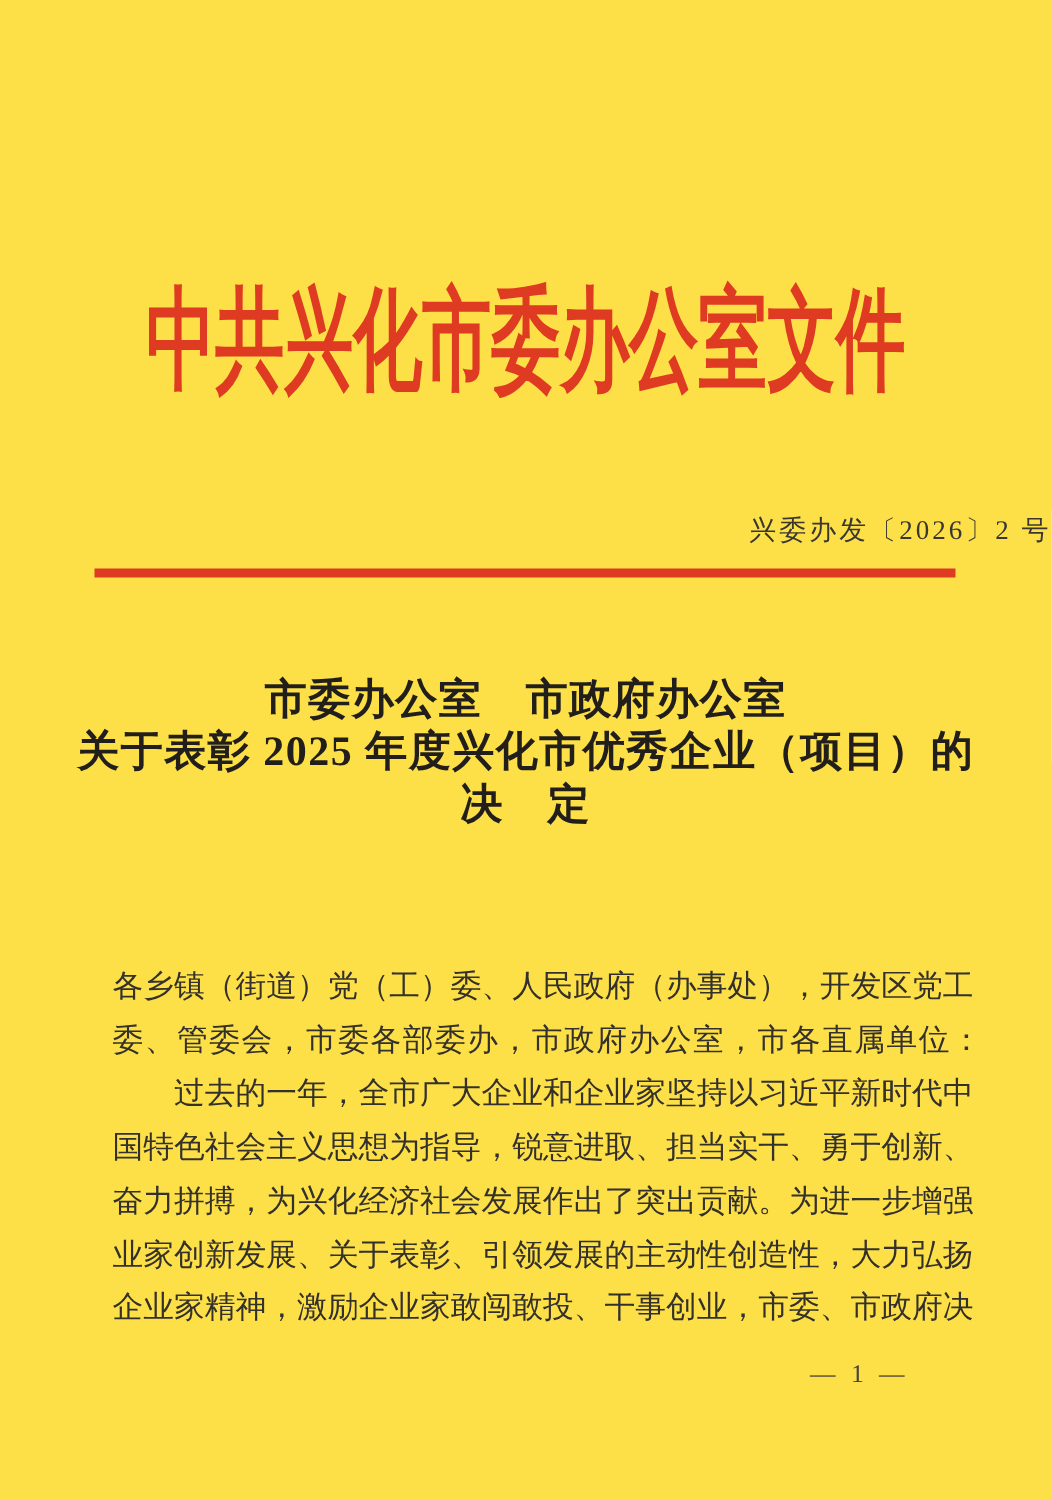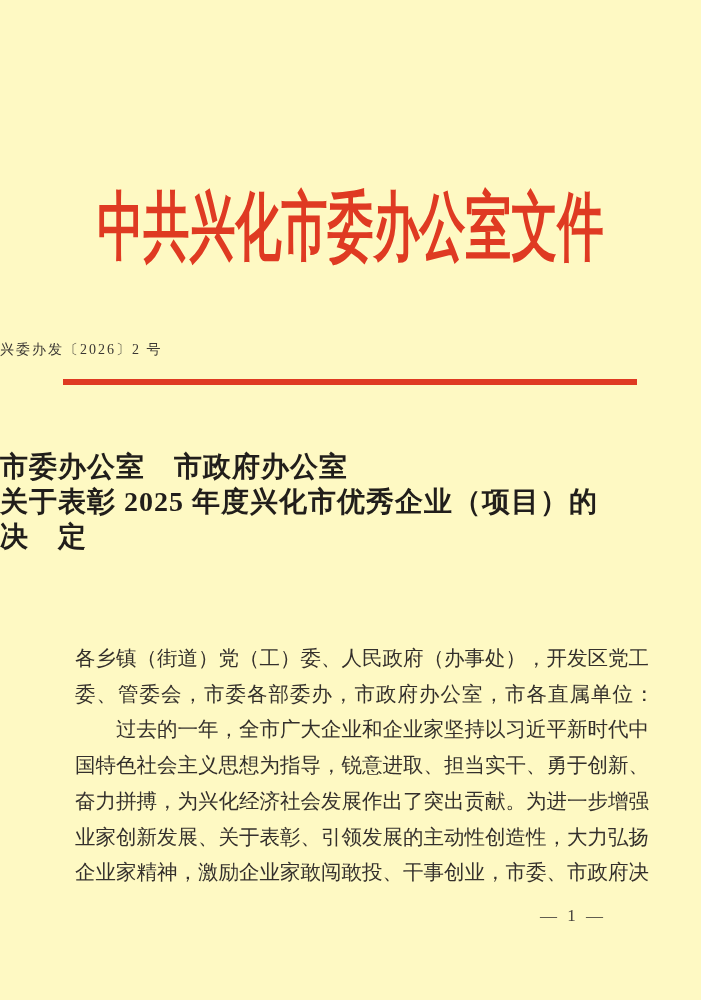--- a/index.html
+++ b/index.html
@@ -2,21 +2,21 @@
 <html><head>
 <meta charset="utf-8">
 <style>
   * { margin: 0; padding: 0; box-sizing: border-box; }
   html, body { background: #e9e9e9; }
   .page {
     position: relative;
     width: 701px;
     height: 1000px;
     margin: 0 auto;
-    background: #fef9c3;
+    background: #fde047;
     overflow: hidden;
     font-family: "Liberation Serif", "DejaVu Serif", serif;
     color: #2e2b28;
   }
   
   .letterhead {
     position: absolute;
     top: 180px;
     left: 0;
     width: 100%;
@@ -34,40 +34,41 @@
     transform: scaleY(1.62);
     transform-origin: center;
     line-height: 1;
   }
   
   .doc-number {
     position: absolute;
     top: 341px;
     left: 0;
     width: 100%;
-    text-align: left;
-    font-size: 14px;
+    text-align: right;
+    font-size: 18px;
     letter-spacing: 2px;
     color: #3a3733;
   }
   
   .red-rule {
     position: absolute;
     top: 379px;
     left: 63px;
     width: 574px;
     height: 6px;
     background: #df3a22;
   }
   
   .doc-title {
     position: absolute;
     top: 449px;
     left: 0;
     width: 100%;
+    text-align: center;
     font-weight: bold;
     color: #211e1b;
     font-size: 28px;
     line-height: 35px;
     letter-spacing: 1px;
   }
   
   .body-block {
     position: absolute;
     top: 594px;

